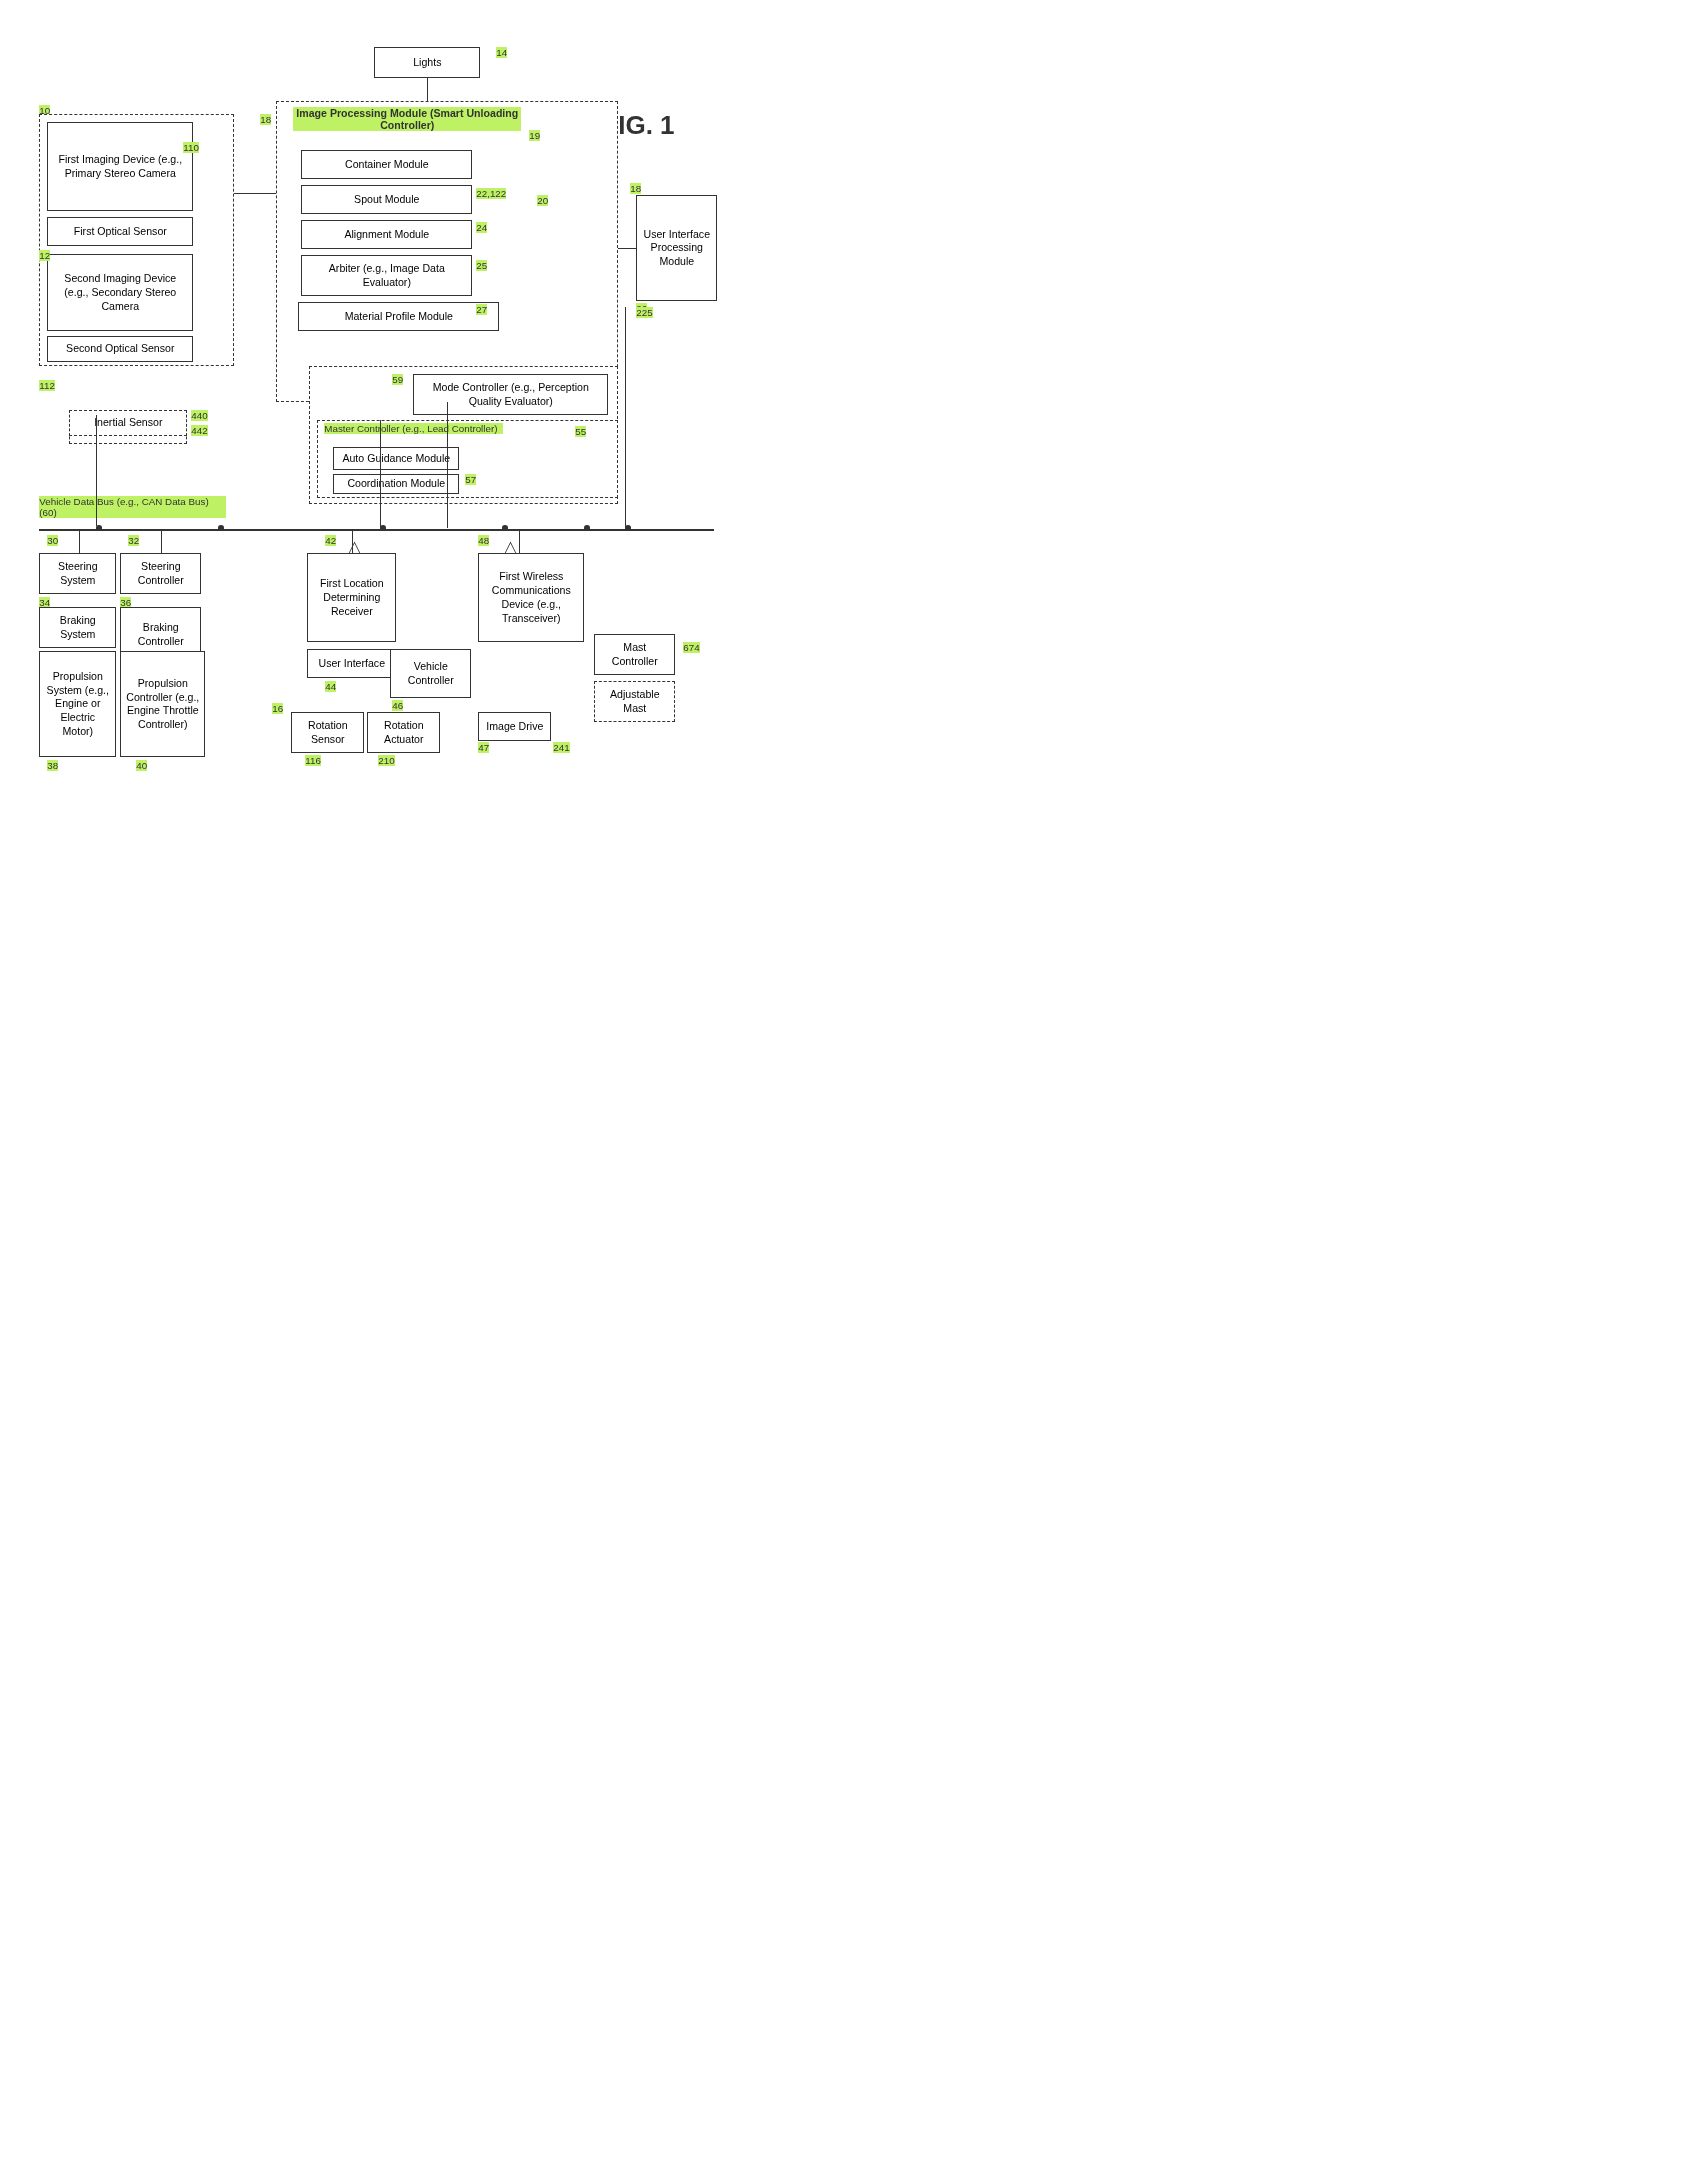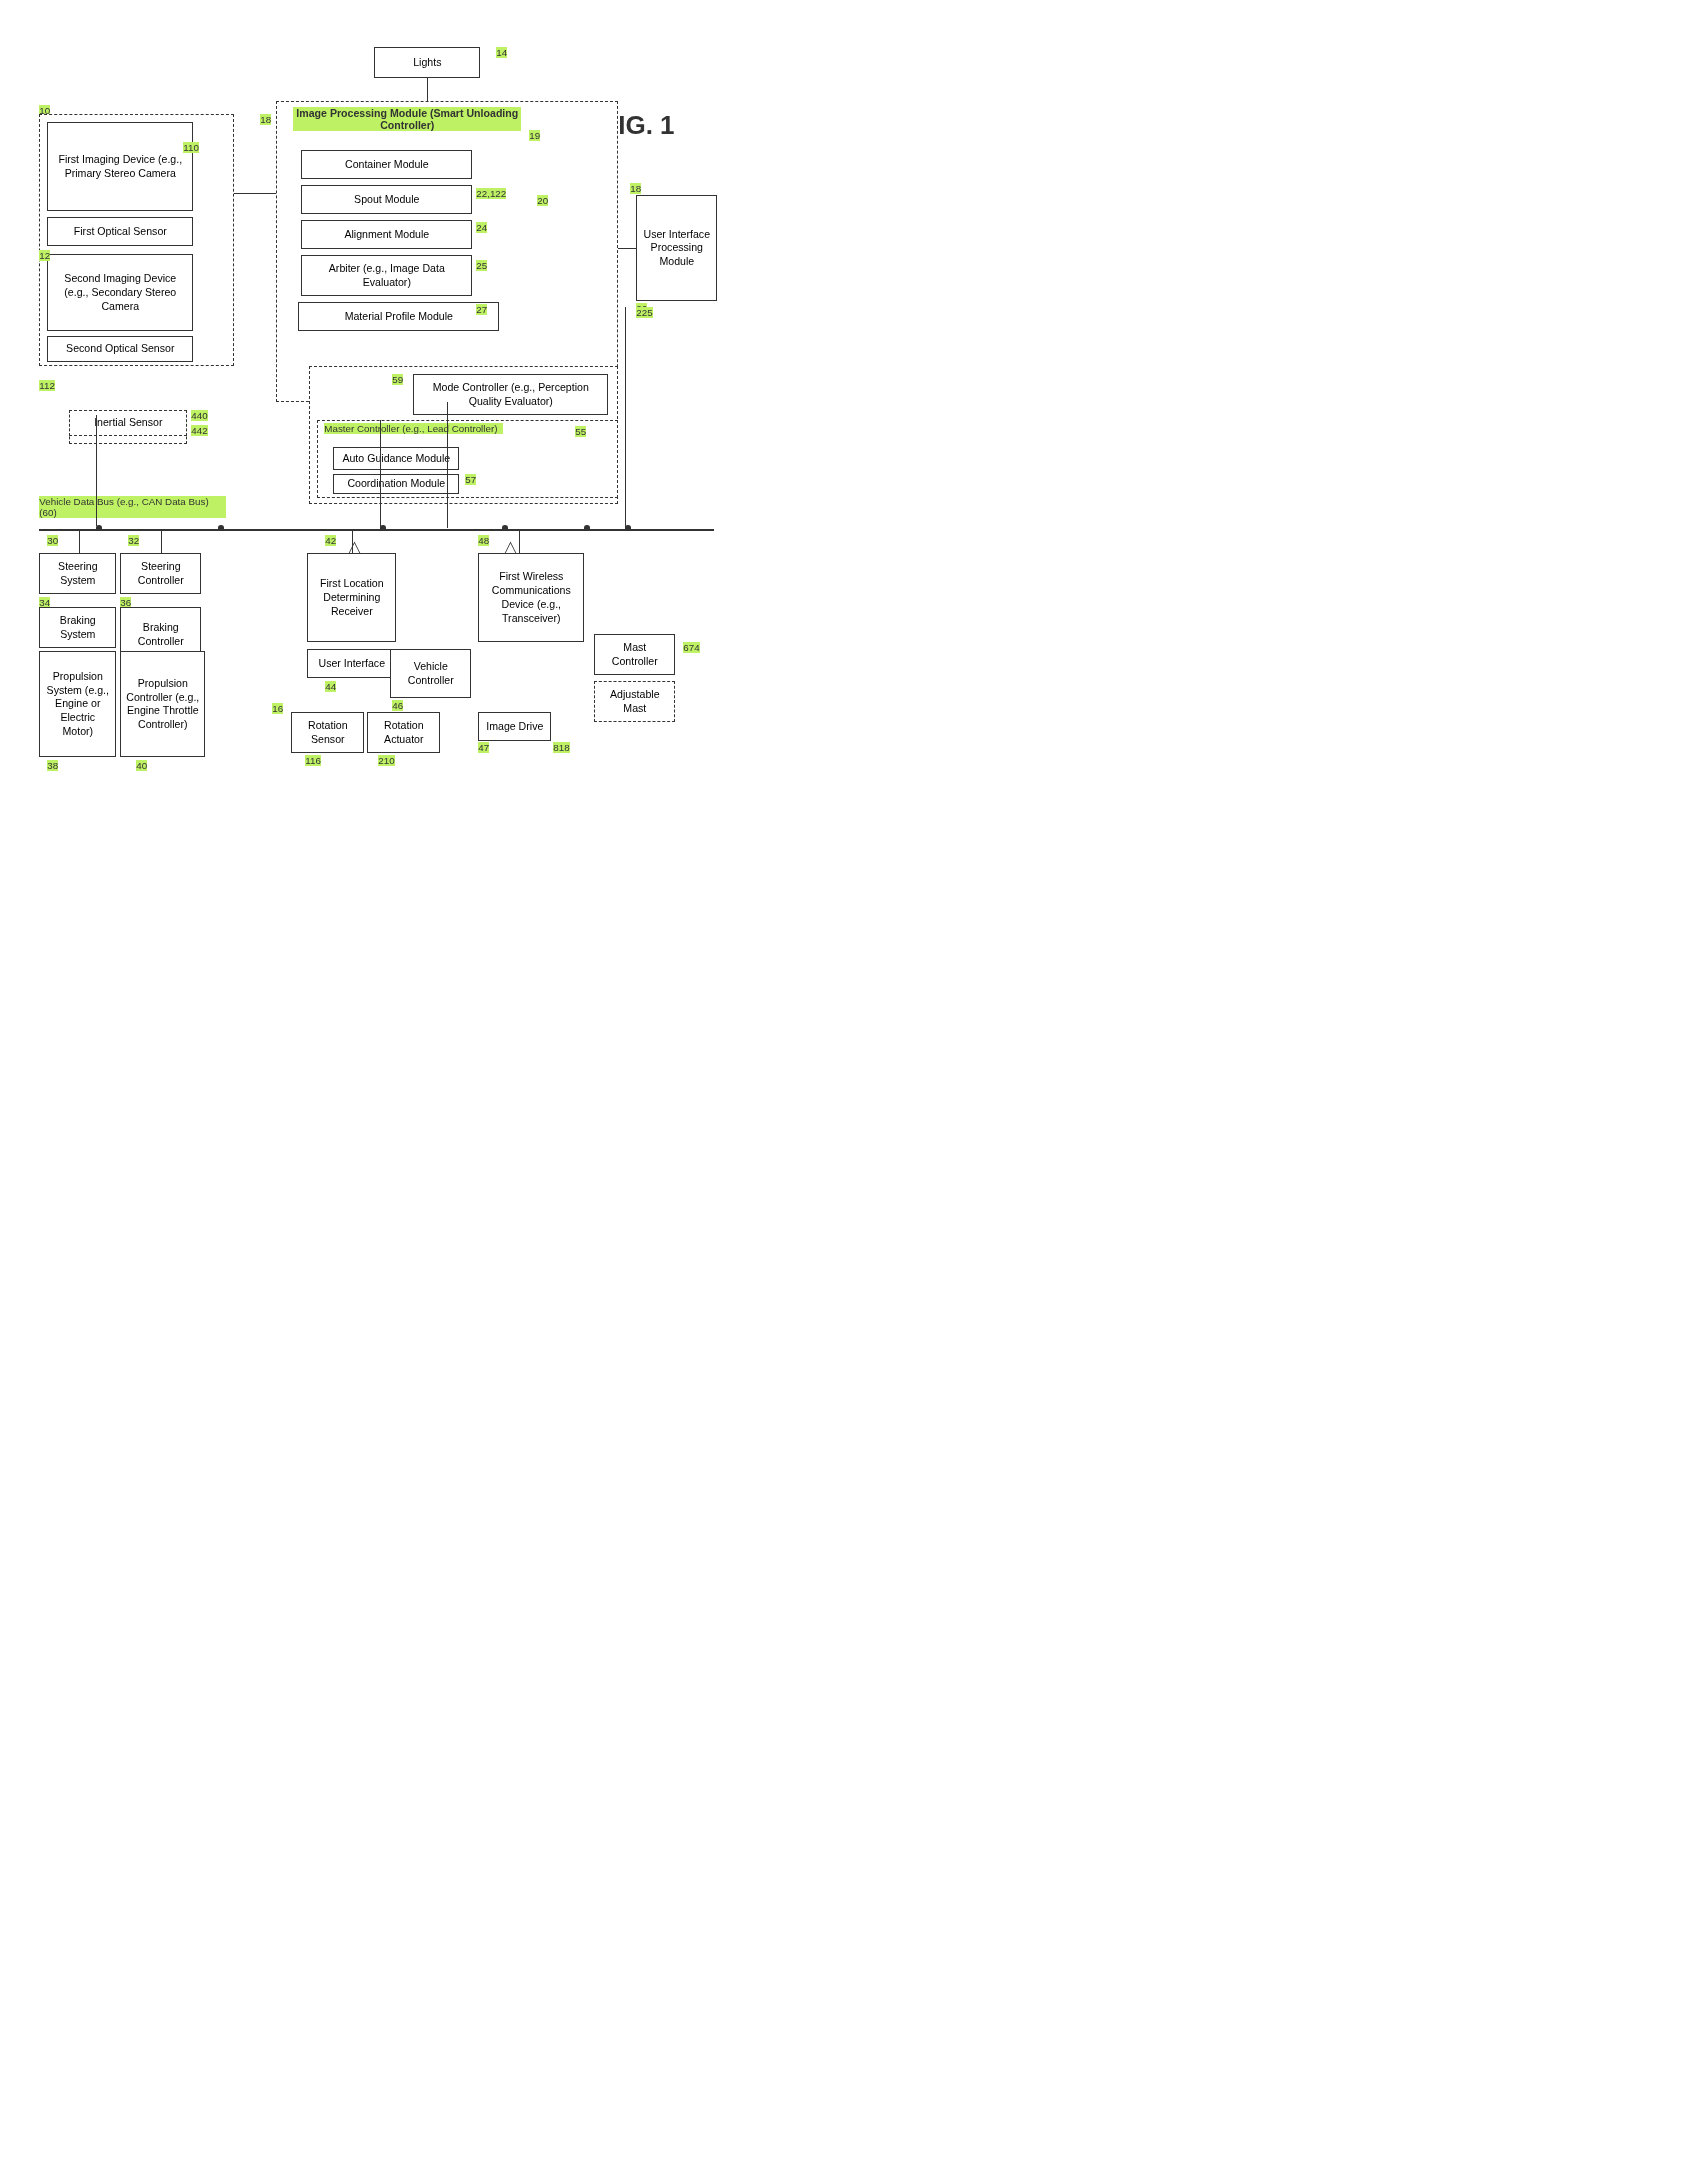--- a/index.html
+++ b/index.html
@@ -238,21 +238,21 @@
 Transceiver)</div>
 
   <div class="box" style="left:578px; top:618px; width:81px; height:41px;">Mast
 Controller</div>
 
   <div class="box dashed" style="left:578px; top:665px; width:81px; height:41px;">Adjustable
 Mast</div>
 
   <div class="box" style="left:462px; top:696px; width:73px; height:29px;">Image Drive</div>
   <div class="label" style="left:462px; top:726px;">47</div>
-  <div class="label" style="left:537px; top:726px;">818</div>
+  <div class="label" style="left:537px; top:726px;">241</div>
 
   <div class="label" style="left:667px; top:626px;">674</div>
 
   <div class="box" style="left:23px; top:635px; width:77px; height:106px;">Propulsion
 System (e.g.,
 Engine or
 Electric
 Motor)</div>
 
   <div class="box" style="left:104px; top:635px; width:85px; height:106px;">Propulsion

